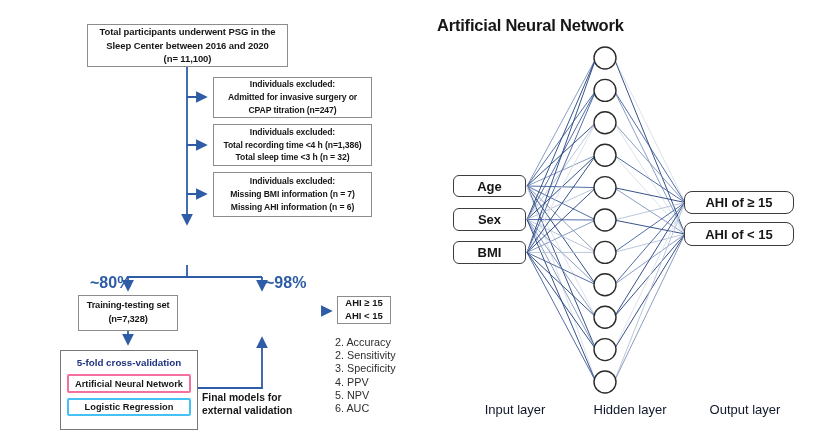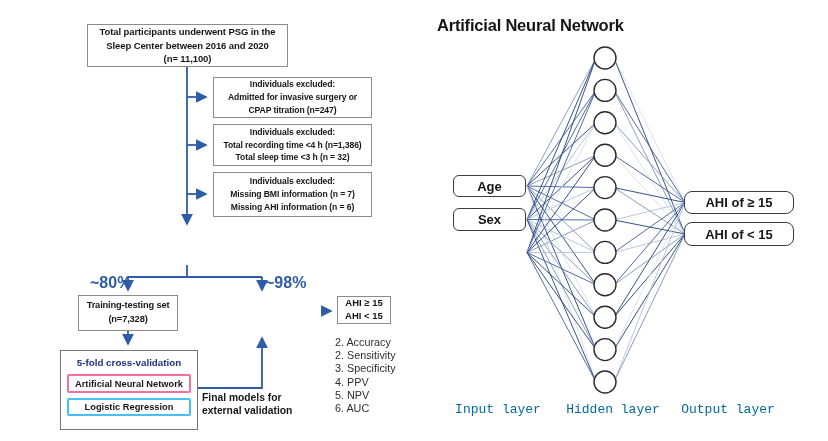--- a/index.html
+++ b/index.html
@@ -5,21 +5,21 @@
   :root{
     --arrow-blue:#2e5ca6;
     --cv-blue:#1f3280;
     --ann-pink:#f56fa1;
     --lr-cyan:#45c1f5;
     --box-gray:#8c8c8c;
     --ink:#161616;
   }
   html,body{margin:0;padding:0;background:#ffffff;}
   .stage{position:relative;width:828px;height:441px;background:#ffffff;overflow:hidden;
-         font-family:"Liberation Sans",sans-serif;color:var(--ink);}
+         font-family:"Liberation Sans",sans-serif;color:var(--ink);border-radius:26px;}
   svg.overlay{position:absolute;left:0;top:0;width:828px;height:441px;pointer-events:none;}
   .fbox{position:absolute;border:1.4px solid var(--box-gray);background:#fff;
         display:flex;align-items:center;justify-content:center;text-align:center;
         font-weight:bold;white-space:pre-line;box-sizing:border-box;}
   .f-psg{left:87px;top:24px;width:201px;height:43px;font-size:9.5px;line-height:1.45;letter-spacing:-0.1px;}
   .f-e1{left:213px;top:77px;width:159px;height:41px;font-size:8.6px;line-height:1.5;letter-spacing:-0.1px;}
   .f-e2{left:213px;top:124px;width:159px;height:42px;font-size:8.6px;line-height:1.5;letter-spacing:-0.1px;}
   .f-e3{left:213px;top:172px;width:159px;height:45px;font-size:8.6px;line-height:1.5;letter-spacing:-0.1px;}
   .f-elig{left:87px;top:231px;width:200px;height:34px;font-size:9.8px;line-height:1.45;letter-spacing:-0.15px;}
   .f-train{left:78px;top:295px;width:100px;height:36px;font-size:9.3px;line-height:1.5;letter-spacing:-0.15px;}
@@ -39,21 +39,21 @@
   .net-title{position:absolute;left:437px;top:16px;font-size:16.5px;font-weight:bold;letter-spacing:-0.2px;}
   .nbox{position:absolute;border:1.6px solid #3c3c3c;border-radius:6px;background:#fff;
         display:flex;align-items:center;justify-content:center;font-weight:bold;
         font-size:13px;box-sizing:border-box;}
   .in-age{left:453px;top:175px;width:73px;height:22px;}
   .in-sex{left:453px;top:208px;width:73px;height:23px;}
   .in-bmi{left:453px;top:241px;width:73px;height:23px;}
   .out-1{left:684px;top:191px;width:110px;height:23px;border-radius:8px;}
   .out-2{left:684px;top:222px;width:110px;height:24px;border-radius:8px;}
   .layer-label{position:absolute;top:402px;transform:translateX(-50%);
-               font-family:Liberation Mono, monospace;font-size:13px;color:#0369a1;}
+               font-family:Liberation Sans, sans-serif;font-size:13px;color:#0f172a;margin-left:17px;}
   .ll-in{left:498px;} .ll-hid{left:613px;} .ll-out{left:728px;}
 </style>
 </head>
 <body>
 
 <div class="stage">
 
   <svg class="overlay">
     <defs>
       <marker id="ah" viewBox="0 0 10 10" refX="8.5" refY="5" markerWidth="6.5" markerHeight="6.5" orient="auto-start-reverse">
@@ -180,20 +180,21 @@
       <circle cx="605" cy="220" r="11" fill="#ffffff" stroke="#2b2b2b" stroke-width="1.4"></circle>
       <circle cx="605" cy="252.39999999999998" r="11" fill="#ffffff" stroke="#2b2b2b" stroke-width="1.4"></circle>
       <circle cx="605" cy="284.79999999999995" r="11" fill="#ffffff" stroke="#2b2b2b" stroke-width="1.4"></circle>
       <circle cx="605" cy="317.2" r="11" fill="#ffffff" stroke="#2b2b2b" stroke-width="1.4"></circle>
       <circle cx="605" cy="349.59999999999997" r="11" fill="#ffffff" stroke="#2b2b2b" stroke-width="1.4"></circle>
       <circle cx="605" cy="382" r="11" fill="#ffffff" stroke="#2b2b2b" stroke-width="1.4"></circle>
     </svg>
 
   <div class="nbox in-sex">Sex</div>
   <div class="nbox in-age">Age</div>
+  <div class="nbox in-bmi">BMI</div>
 
   <div class="nbox out-1">AHI of ≥ 15</div>
   <div class="nbox out-2">AHI of &lt; 15</div>
 
   <div class="layer-label ll-in">Input layer</div>
   <div class="layer-label ll-hid">Hidden layer</div>
   <div class="layer-label ll-out">Output layer</div>
 
 </div>
 

